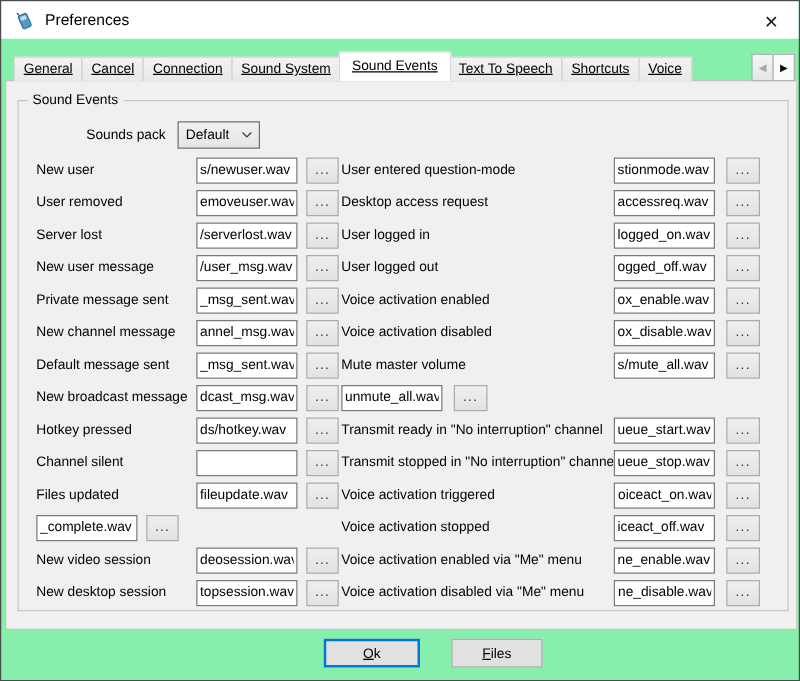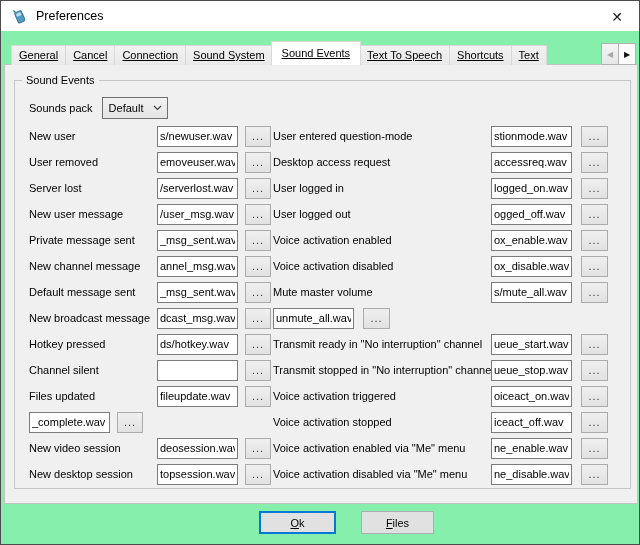--- a/index.html
+++ b/index.html
@@ -34,21 +34,21 @@
   
   .pane { position:absolute; top:63px; left:3px; width:634px; height:440px;
     border:1px solid #c3c3c3; background:#f0f0f0; }
   .groupbox { position:absolute; left:9px; top:15px; right:6px; bottom:14px;
     border:1px solid #c6c6c6; }
   .legend { position:absolute; top:-8px; left:7px; background:#f0f0f0;
     padding:0 4px; font-size:11px; line-height:15px; }
   
   .pack-row { position:absolute; left:14px; top:16px; height:22px;
     display:flex; align-items:center; font-size:11px; }
-  .pack-label { margin-right:9px; }
+  .pack-label { margin-right:9px;margin-left:40px; }
   .combo { width:66px; height:22px; border:1px solid #707070;
     background:linear-gradient(#f1f1f1,#e5e5e5); display:flex; align-items:center;
     justify-content:space-between; padding:0 5px 0 6px; font-size:11px; }
   .combo-chevron { width:9px; height:6px; flex:none; }
   
   .col { position:absolute; top:42px; display:flex; flex-direction:column; }
   .col-left  { left:14px;  width:242px; }
   .col-right { left:258px; width:335px; }
   .row { height:26px; display:flex; align-items:center; }
   .rlabel { flex:1; font-size:11px; white-space:nowrap; overflow:hidden; min-width:0; }
@@ -86,21 +86,21 @@
   </div>
 
   <div class="tabbar">
       <div class="tab">General</div>
       <div class="tab">Cancel</div>
       <div class="tab">Connection</div>
       <div class="tab">Sound System</div>
       <div class="tab active">Sound Events</div>
       <div class="tab">Text To Speech</div>
       <div class="tab">Shortcuts</div>
-      <div class="tab">Text</div>
+      <div class="tab">Voice</div>
     </div>
   <div class="tab-scroll">
     <button class="scroll-btn left">◀</button>
     <button class="scroll-btn right">▶</button>
   </div>
 
   <div class="pane">
     <div class="groupbox">
       <span class="legend">Sound Events</span>
 

